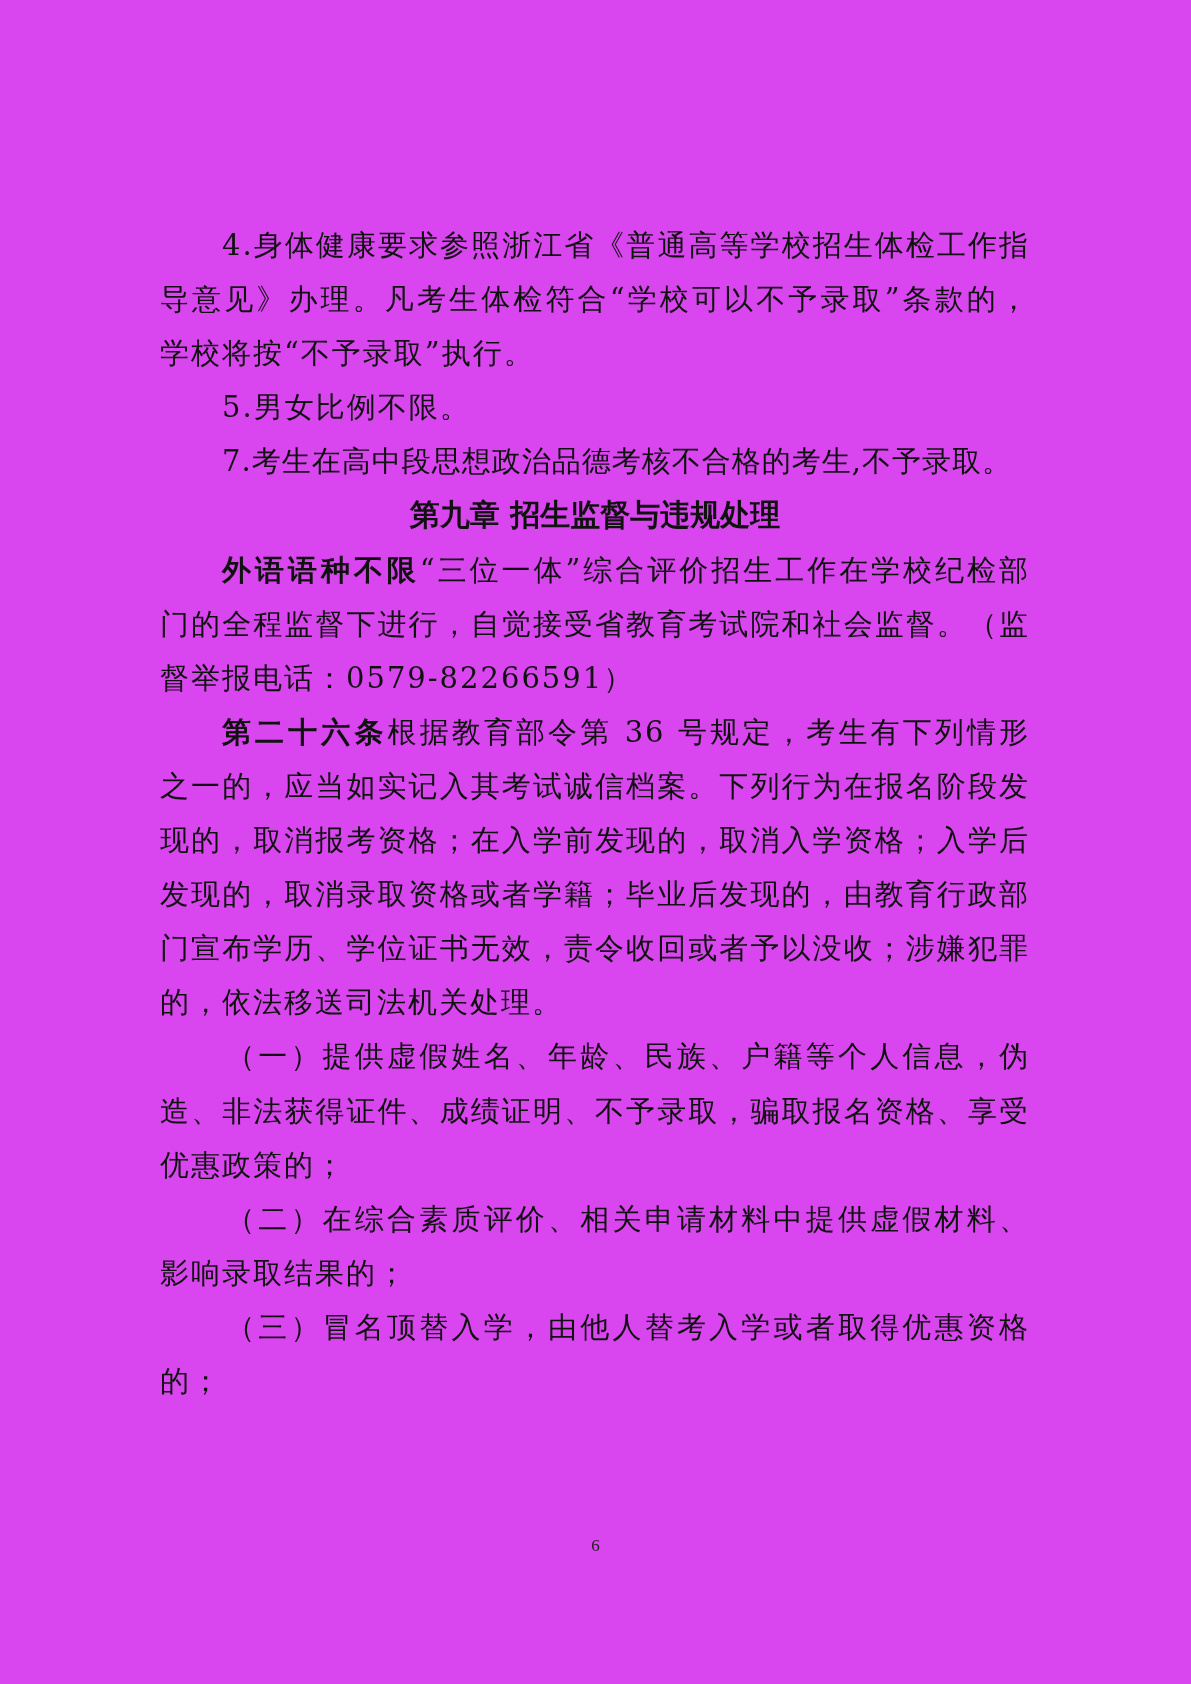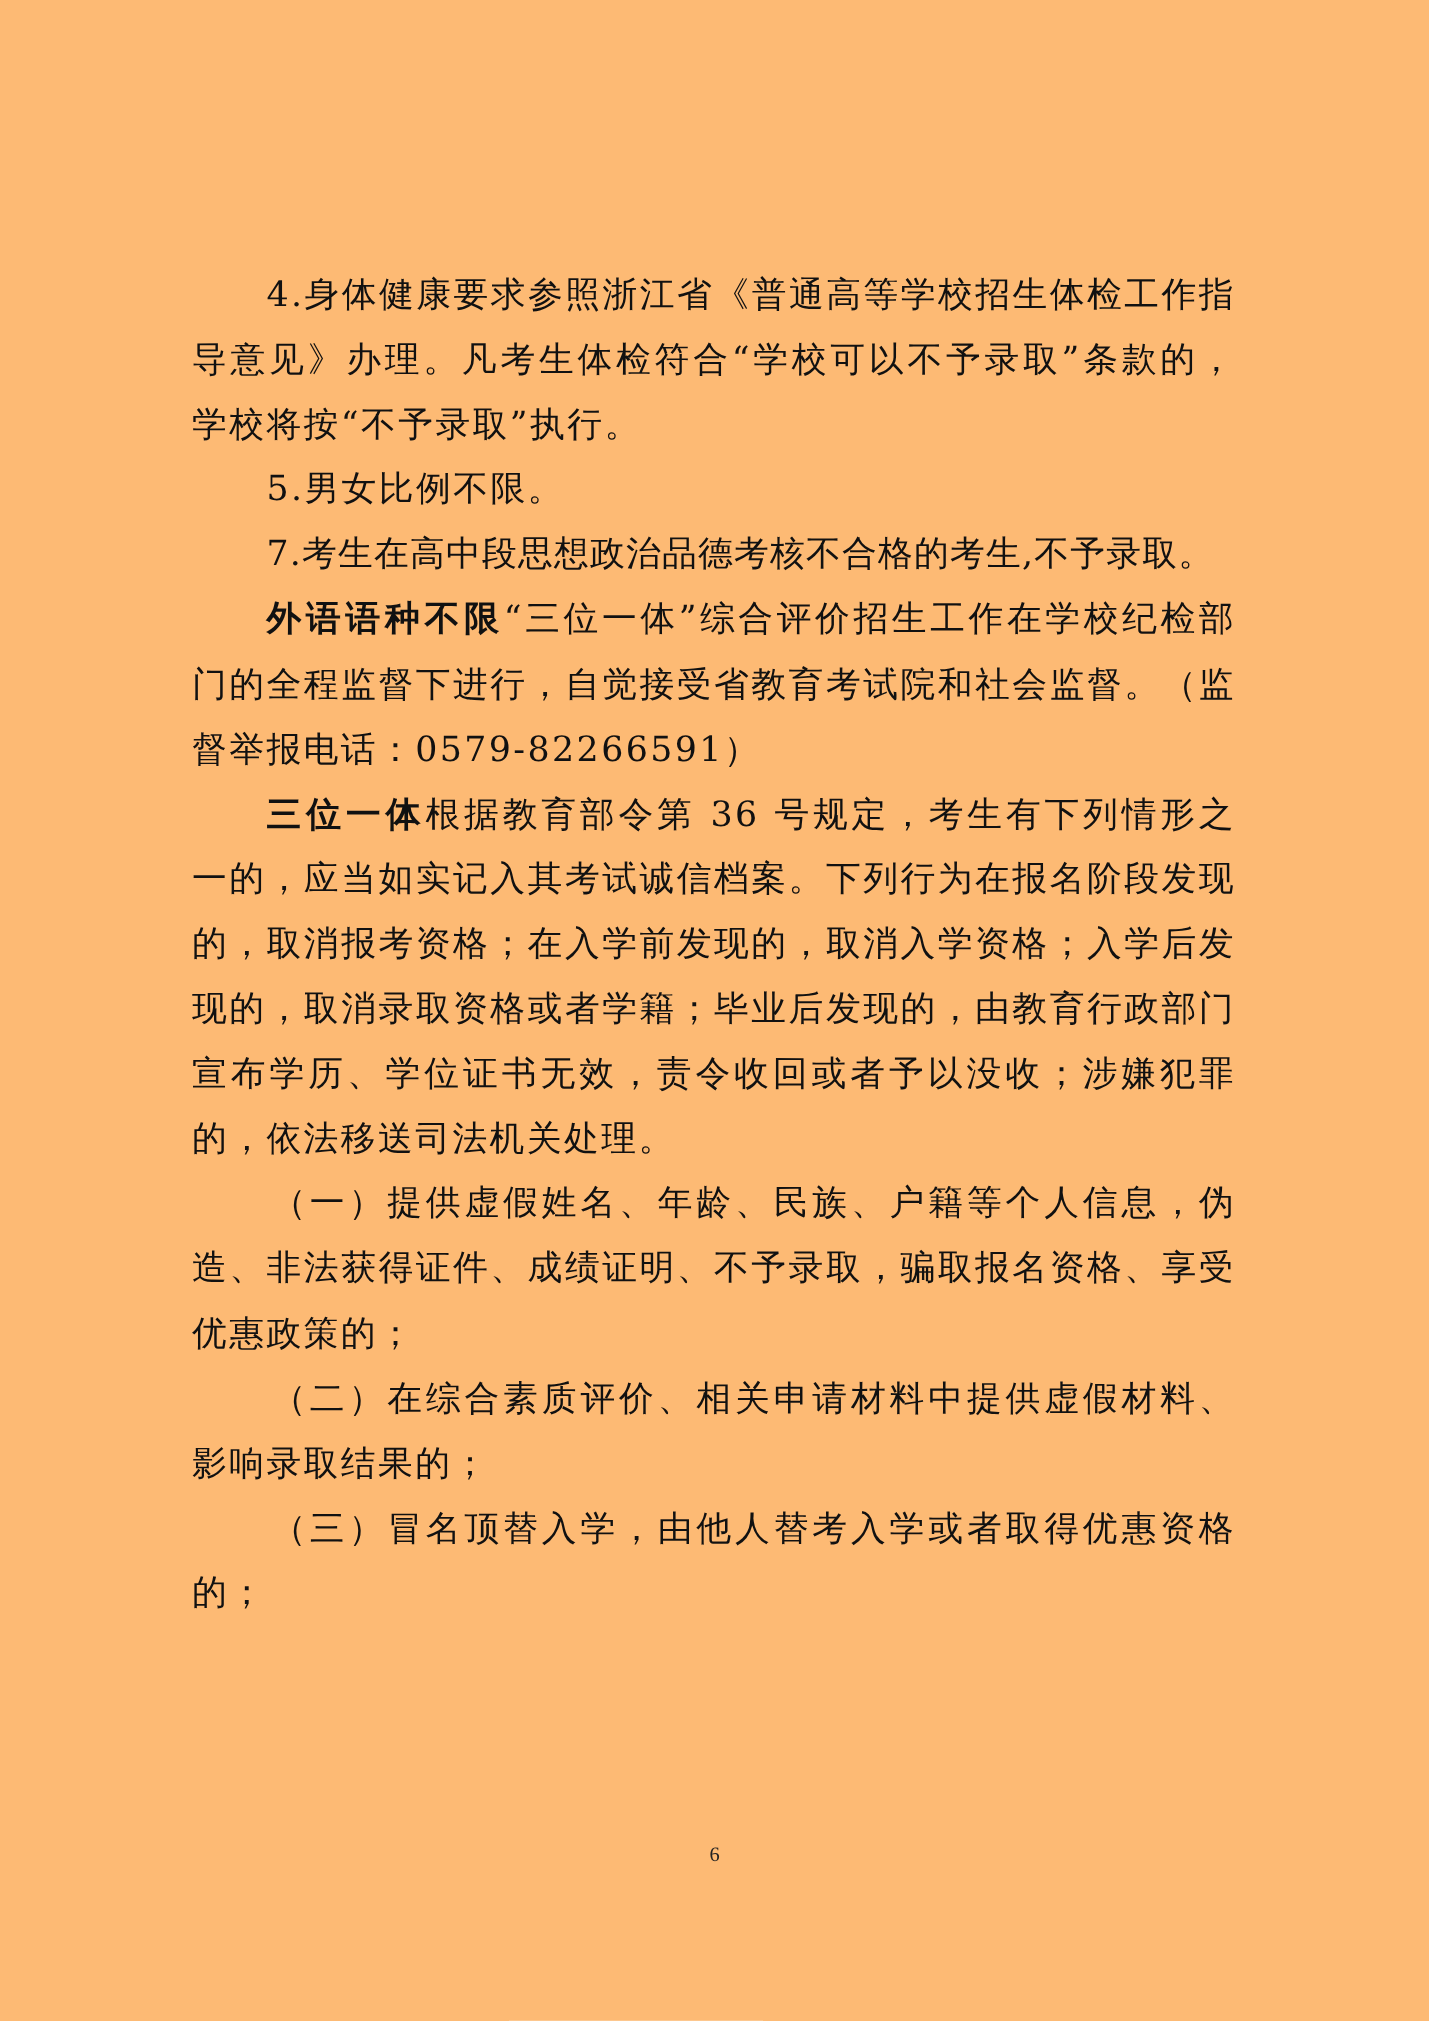--- a/index.html
+++ b/index.html
@@ -1,18 +1,18 @@
 <!DOCTYPE html>
 <html><head>
 <meta charset="utf-8">
 <style>
   html, body { margin: 0; padding: 0; background: #ffffff; }
   body { width: 1191px; height: 1684px; position: relative; overflow: hidden; }
   .page {
-    position: absolute; left: 0; top: 0; width: 1191px; height: 1684px; background: #fdba74;
+    position: absolute; left: 0; top: 0; width: 1191px; height: 1684px; background: #d946ef;
   }
   .body-text {
     position: absolute; left: 160px; top: 218px; width: 870px;
     font-family: "DejaVu Serif", "Liberation Serif", serif;
     font-size: 29px; line-height: 54.1px; color: #111111;
   }
   .para { margin: 0; text-align: justify; text-justify: inter-ideograph; letter-spacing: 2px; }
   .indent { text-indent: 62px; }
   .indent-wide { text-indent: 66px; }
   .nowrap { white-space: nowrap; }
@@ -28,20 +28,21 @@
   }
 </style>
 </head>
 <body>
 
 <div class="page">
   <div class="body-text">
     <p class="para indent">4.身体健康要求参照浙江省《普通高等学校招生体检工作指导意见》办理。凡考生体检符合“学校可以不予录取”条款的，学校将按“不予录取”执行。</p>
     <p class="para indent">5.男女比例不限。</p>
     <p class="para indent nowrap" style="letter-spacing:1px;">7.考生在高中段思想政治品德考核不合格的考生,不予录取。</p>
+    <h2 class="heading">第九章  招生监督与违规处理</h2>
     <p class="para indent"><span class="art">外语语种不限</span><span>“三位一体”综合评价招生工作在学校纪检部门的全程监督下进行，自觉接受省教育考试院和社会监督。（监督举报电话：0579-82266591）</span></p>
-    <p class="para indent"><span class="art">三位一体</span><span>根据教育部令第 36 号规定，考生有下列情形之一的，应当如实记入其考试诚信档案。下列行为在报名阶段发现的，取消报考资格；在入学前发现的，取消入学资格；入学后发现的，取消录取资格或者学籍；毕业后发现的，由教育行政部门宣布学历、学位证书无效，责令收回或者予以没收；涉嫌犯罪的，依法移送司法机关处理。</span></p>
+    <p class="para indent"><span class="art">第二十六条</span><span>根据教育部令第 36 号规定，考生有下列情形之一的，应当如实记入其考试诚信档案。下列行为在报名阶段发现的，取消报考资格；在入学前发现的，取消入学资格；入学后发现的，取消录取资格或者学籍；毕业后发现的，由教育行政部门宣布学历、学位证书无效，责令收回或者予以没收；涉嫌犯罪的，依法移送司法机关处理。</span></p>
     <p class="para indent-wide">（一）提供虚假姓名、年龄、民族、户籍等个人信息，伪造、非法获得证件、成绩证明、不予录取，骗取报名资格、享受优惠政策的；</p>
     <p class="para indent-wide">（二）在综合素质评价、相关申请材料中提供虚假材料、影响录取结果的；</p>
     <p class="para indent-wide">（三）冒名顶替入学，由他人替考入学或者取得优惠资格的；</p>
   </div>
   <div class="page-number">6</div>
 </div>
 
 </body></html>

